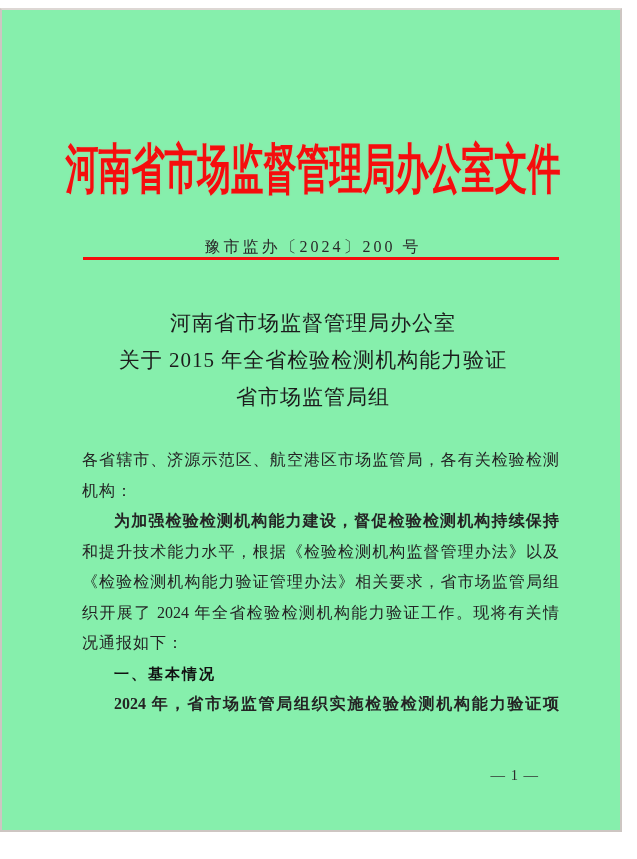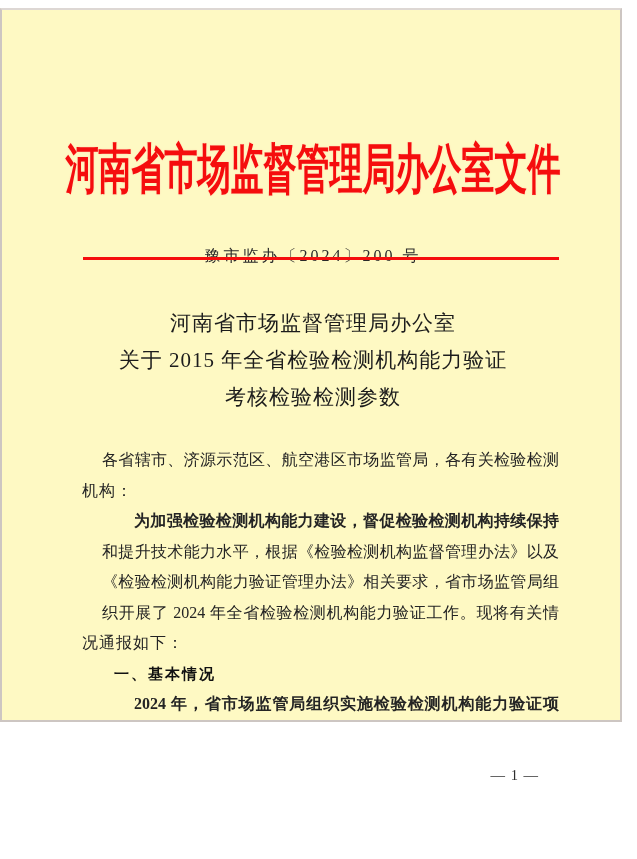--- a/index.html
+++ b/index.html
@@ -9,23 +9,23 @@
     width: 637px;
     height: 859px;
     overflow: hidden;
     font-family: "Liberation Serif", "DejaVu Serif", serif;
   }
   .page {
     position: absolute;
     left: 0;
     top: 8px;
     width: 622px;
-    height: 714px;
+    height: 824px;
     box-sizing: border-box;
-    background: #fef9c3;
+    background: #86efac;
     border: 2px solid var(--border_gray, #cdc6c2);
     border-top-color: #ddd7d4;
     padding-left: 16px;
   }
   
   .org-title {
     position: absolute;
     left: 7px;
     top: 124px;
     width: 608px;
@@ -42,21 +42,20 @@
   .doc-number {
     position: absolute;
     left: 7px;
     top: 227px;
     width: 608px;
     text-align: center;
     color: #2a2a2a;
     font-size: 16px;
     letter-spacing: 3px;
     white-space: nowrap;
-    margin-top: 9px;
   }
   .red-rule {
     position: absolute;
     left: 81px;
     top: 247px;
     width: 476px;
     height: 3px;
     background: var(--accent_red, #f50d0d);
   }
   
@@ -85,21 +84,20 @@
   .line {
     height: 30.5px;
     letter-spacing: 1px;
     white-space: nowrap;
   }
   .line.just {
     white-space: normal;
     text-align: justify;
     text-align-last: justify;
     letter-spacing: 0;
-    margin-left: 20px;
   }
   .line.indent { text-indent: 32px; font-weight: bold; }
   .line.heading {
     font-family: "Liberation Sans", "DejaVu Sans", sans-serif;
     font-weight: bold;
     font-size: 15px;
     letter-spacing: 2px;
     color: #111111;
   }
   .page-number {
@@ -120,21 +118,21 @@
 
   <div class="org-title">河南省市场监督管理局办公室文件</div>
 
   <div class="doc-number">豫市监办〔2024〕200 号</div>
 
   <div class="red-rule"></div>
 
   <div class="doc-title">
     <div>河南省市场监督管理局办公室</div>
     <div>关于 2015 年全省检验检测机构能力验证</div>
-    <div>考核检验检测参数</div>
+    <div>省市场监管局组</div>
   </div>
 
   <div class="body-text">
     <div class="line just">各省辖市、济源示范区、航空港区市场监管局，各有关检验检测</div>
     <div class="line">机构：</div>
     <div class="line just indent">为加强检验检测机构能力建设，督促检验检测机构持续保持</div>
     <div class="line just">和提升技术能力水平，根据《检验检测机构监督管理办法》以及</div>
     <div class="line just">《检验检测机构能力验证管理办法》相关要求，省市场监管局组</div>
     <div class="line just">织开展了 2024 年全省检验检测机构能力验证工作。现将有关情</div>
     <div class="line">况通报如下：</div>

